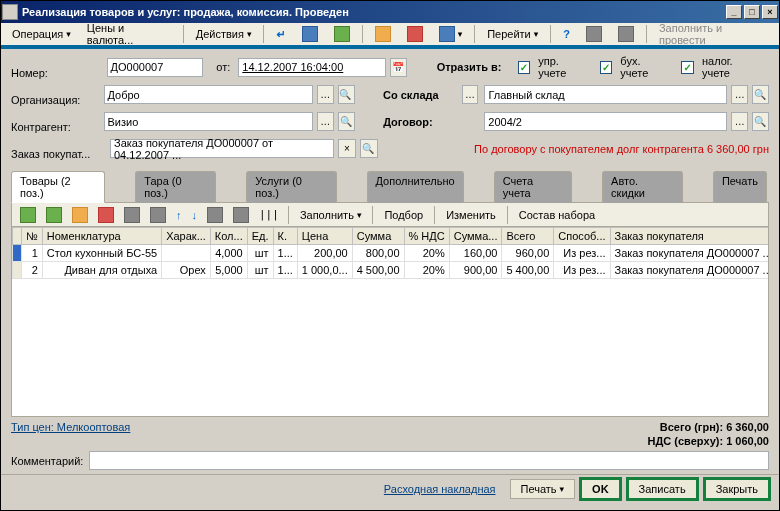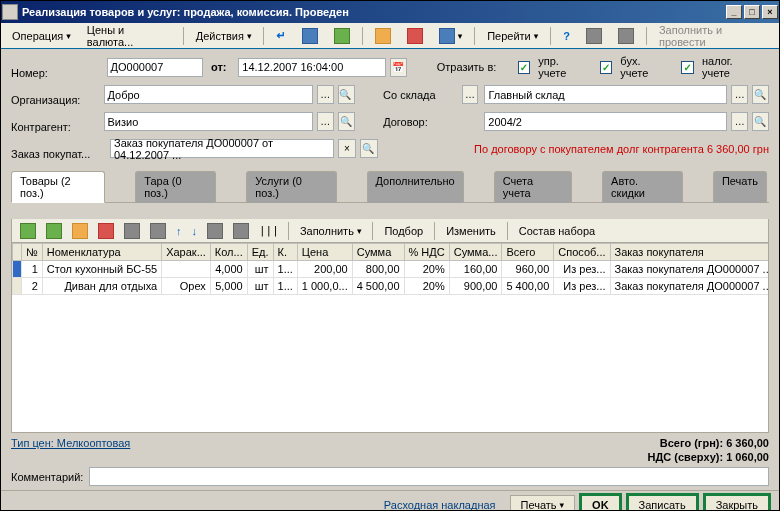--- a/index.html
+++ b/index.html
@@ -2,45 +2,45 @@
 <html><head>
 <meta charset="utf-8">
 <style>
 *{box-sizing:border-box;margin:0;padding:0;font-family:Tahoma,Arial,sans-serif;font-size:11px;}
 body{background:#d4d0c8;width:780px;height:511px;overflow:hidden;border:1px solid #000;}
 .titlebar{background:linear-gradient(to right,#0a246a,#3a6ea5);color:#fff;height:22px;display:flex;align-items:center;padding:0 1px;font-weight:bold;}
 .titlebar-icon{width:16px;height:16px;background:#d4d0c8;border:1px solid #888;margin-right:4px;}
 .titlebar-text{flex:1;}
 .title-buttons{display:flex;gap:2px;}
 .title-btn{width:16px;height:14px;background:#d4d0c8;border:1px solid #fff;border-right-color:#404040;border-bottom-color:#404040;display:flex;align-items:center;justify-content:center;font-size:9px;font-weight:bold;color:#000;}
-.toolbar{background:#f0ede2;border-bottom:1px solid #0369a1;height:26px;display:flex;align-items:center;padding:0 4px;gap:2px;}
+.toolbar{background:#f0ede2;border-bottom:4px solid #0369a1;height:26px;display:flex;align-items:center;padding:0 4px;gap:2px;}
 .tbtn{height:20px;padding:0 6px;display:flex;align-items:center;border:1px solid transparent;cursor:pointer;}
 .tbtn.dropdown::after{content:"▾";margin-left:3px;font-size:9px;}
 .tsep{width:1px;height:18px;background:#aca899;margin:0 3px;}
 .ticon{width:16px;height:16px;display:inline-block;}
 .i-blue{background:#4a7ebb;border:1px solid #2a5a9a;}
 .i-green{background:#6ab04c;border:1px solid #4a802c;}
 .i-red{background:#d9534f;border:1px solid #b9332f;}
 .i-yellow{background:#f0ad4e;border:1px solid #d08d2e;}
 .i-gray{background:#888;border:1px solid #666;}
 .form-area{padding:6px 10px 4px 10px;}
 .form-row{display:flex;align-items:center;margin-bottom:4px;gap:4px;}
 .form-label{width:95px;margin-top:11px;}
-.form-label2{width:80px;}
+.form-label2{width:80px;font-weight:bold;}
 .input-field{border:1px solid #a5acb2;background:#fff;height:19px;padding:0 3px;display:flex;align-items:center;}
 .input-field.w1{width:100px;}
-.input-field.w2{width:153px;}
+.input-field.w2{width:153px;text-decoration:underline;}
 .input-field.w3{width:224px;}
 .input-field.w4{width:260px;}
 .date-btn,.sel-btn,.x-btn,.dots-btn{width:18px;height:19px;border:1px solid #a5acb2;background:#f1efe2;display:flex;align-items:center;justify-content:center;cursor:pointer;font-size:10px;}
 .checkbox-lbl{display:flex;align-items:center;gap:8px;margin-right:8px;}
 .checkbox{width:13px;height:13px;border:1px solid #1c5180;background:#fff;display:flex;align-items:center;justify-content:center;}
 .checkbox.checked::after{content:"✓";font-size:10px;color:#21a121;font-weight:bold;}
 .warning{color:#c00;flex:1;text-align:right;}
-.tabs{display:flex;border-bottom:1px solid #aca899;margin:2px 10px 16px 10px;gap:28px;}
+.tabs{display:flex;border-bottom:1px solid #aca899;margin:2px 10px 0 10px;gap:28px;}
 .tab{padding:3px 8px;border:1px solid #aca899;border-bottom:none;margin-right:2px;background:#a3a3a3;cursor:pointer;position:relative;top:1px;border-radius:3px 3px 0 0;}
 .tab.active{background:#fff;border-bottom:1px solid #fff;}
 .subtoolbar{background:#f0ede2;height:24px;display:flex;align-items:center;padding:0 4px;gap:2px;margin:0 10px;border:1px solid #aca899;border-top:none;}
 .sbtn{height:20px;padding:0 4px;display:flex;align-items:center;cursor:pointer;}
 .sbtn.txt{padding:0 6px;}
 .grid{margin:0 10px;border:1px solid #aca899;border-top:none;height:190px;background:#fff;overflow:hidden;}
 .grid table{border-collapse:collapse;width:100%;}
 .grid th{background:#ece9d8;border:1px solid #c0c0c0;padding:2px 4px;font-weight:normal;text-align:left;white-space:nowrap;}
 .grid td{border:1px solid #e0e0e0;padding:2px 4px;white-space:nowrap;text-align:right;}
 .grid td.num{text-align:right;}
@@ -111,21 +111,21 @@
       <span class="ticon i-gray"></span>
     </div>
   <div class="tsep"></div>
   <div class="tbtn gray-text">Заполнить и провести</div>
 </div>
 
 <div class="form-area">
   <div class="form-row">
     <div class="form-label">Номер:</div>
     <div class="input-field w1">ДО000007</div>
-    <div style="width:28px;text-align:center;padding-right:4px;font-weight:bold;">от:</div>
+    <div style="width:28px;text-align:right;padding-right:4px;">от:</div>
     <div class="input-field w2">14.12.2007 16:04:00</div>
     <div class="date-btn">📅</div>
     <div style="width:22px;"></div>
     <div class="form-label2">Отразить в:</div>
     <label class="checkbox-lbl">
         <span class="checkbox checked"></span>
         <span>упр. учете</span>
       </label>
     <label class="checkbox-lbl">
         <span class="checkbox checked"></span>

